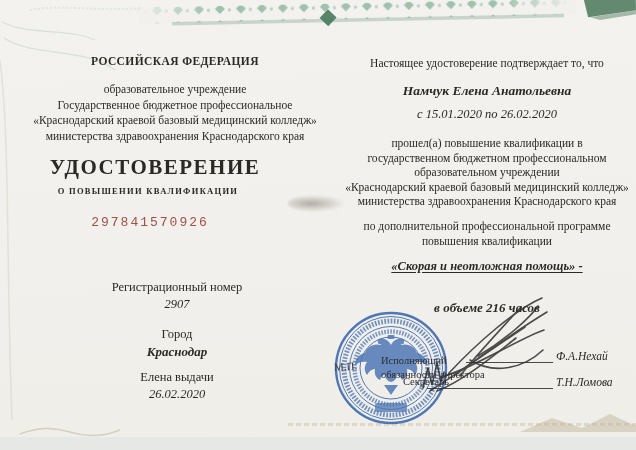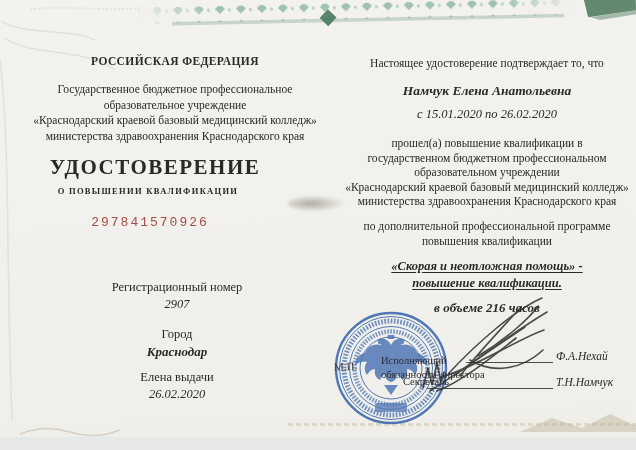--- a/index.html
+++ b/index.html
@@ -108,22 +108,22 @@
       <path d="M520,432 L552,418 L582,428 L610,414 L636,426 L636,432 Z" fill="#b8a98c" opacity="0.4"></path>
       <path d="M20,434 Q45,424 70,432 T120,430" stroke="#b0a285" stroke-width="1.5" fill="none" opacity="0.4"></path>
       <path d="M0,60 C10,140 6,260 12,420" stroke="#c7c2b4" stroke-width="1.5" fill="none" opacity="0.35"></path>
     </svg>
 
     <div class="smudge"></div>
 
     <div class="abs l-country">РОССИЙСКАЯ ФЕДЕРАЦИЯ</div>
 
     <div class="abs l-org">
+      <div>образовательное учреждение</div>
       <div>Государственное бюджетное профессиональное</div>
-      <div>образовательное учреждение</div>
       <div>«Краснодарский краевой базовый медицинский колледж»</div>
       <div>министерства здравоохранения Краснодарского края</div>
     </div>
 
     <div class="abs l-title">УДОСТОВЕРЕНИЕ</div>
     <div class="abs l-sub">о повышении квалификации</div>
     <div class="abs l-serial">297841570926</div>
 
     <div class="abs l-reg-label">Регистрационный номер</div>
     <div class="abs l-reg-value">2907</div>
@@ -146,21 +146,20 @@
       <div>министерства здравоохранения Краснодарского края</div>
     </div>
 
     <div class="abs r-pintro">
       <div>по дополнительной профессиональной программе</div>
       <div>повышения квалификации</div>
     </div>
 
     <div class="abs r-pname">
       <div class="uline">«Скорая и неотложная помощь» -</div>
-      <div class="uline">повышение квалификации.</div>
     </div>
 
     <div class="abs r-volume">в объеме 216 часов</div>
 
     <svg class="stamp-svg" viewBox="0 0 118 118">
       <g opacity="0.88">
         <circle cx="59" cy="59" r="55" fill="none" stroke="currentColor" stroke-width="2.4"></circle>
         <circle cx="59" cy="59" r="51.5" fill="none" stroke="currentColor" stroke-width="1"></circle>
         <circle cx="59" cy="59" r="47" fill="none" stroke="currentColor" stroke-width="5" stroke-dasharray="1.7 1.5" opacity="0.8"></circle>
         <circle cx="59" cy="59" r="41.5" fill="none" stroke="currentColor" stroke-width="1"></circle>
@@ -185,21 +184,21 @@
 
     <div class="abs sig-label-director">
       <div>Исполняющий</div>
       <div>обязанности директора</div>
     </div>
     <div class="sig-line sig-line-1"></div>
     <div class="sig-name sig-name-1">Ф.А.Нехай</div>
 
     <div class="abs sig-label-secretary">Секретарь</div>
     <div class="sig-line sig-line-2"></div>
-    <div class="sig-name sig-name-2">Т.Н.Намчук</div>
+    <div class="sig-name sig-name-2">Т.Н.Ломова</div>
 
     <svg class="overlay sig-strokes" width="636" height="450" viewBox="0 0 636 450">
       <g stroke="#2e2e2e" stroke-width="1.6" fill="none" opacity="0.85" stroke-linecap="round">
         <path d="M449,373 C478,342 516,309 542,298"></path>
         <path d="M455,375 C492,348 524,326 547,312"></path>
         <path d="M441,377 C470,370 520,338 544,330"></path>
         <path d="M470,360 C492,374 522,370 543,350"></path>
         <path d="M478,356 C505,340 530,318 538,306"></path>
         <path d="M460,376 C472,360 500,330 521,307"></path>
         <path d="M423,388 l5,-20 l4,17 l5,-22 l4,19 l3,-10"></path>

